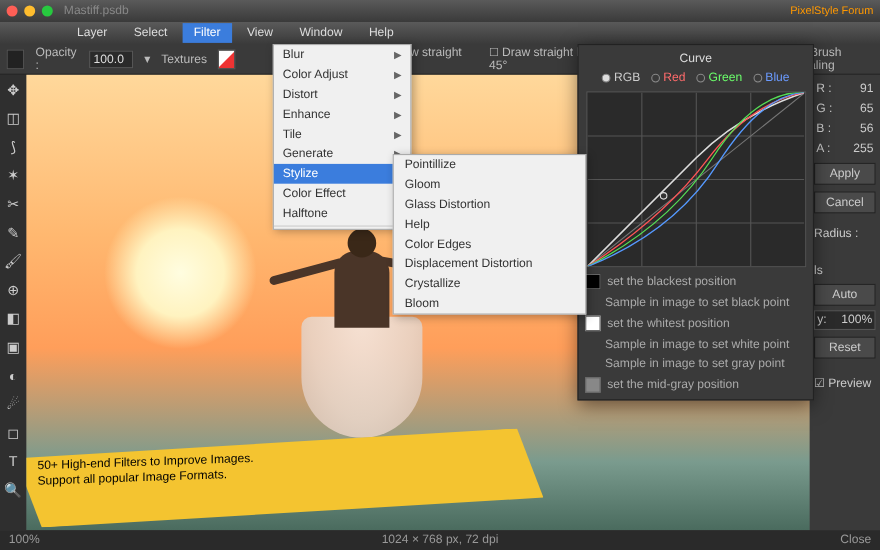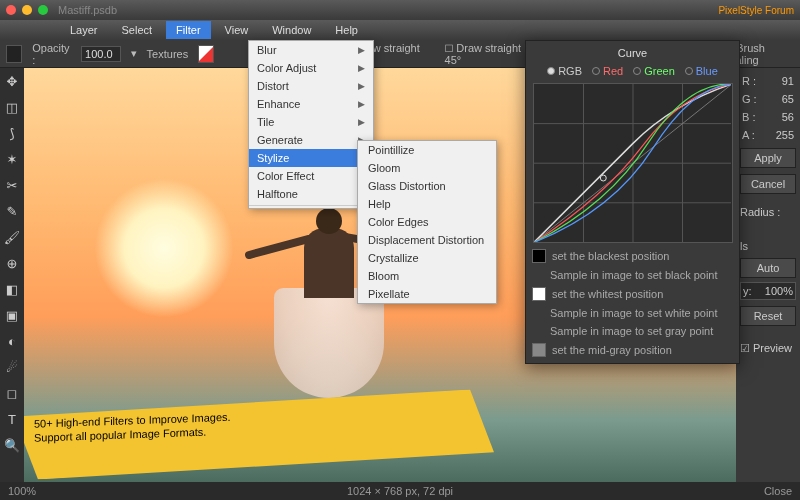--- a/index.html
+++ b/index.html
@@ -30,21 +30,21 @@
 .girl-arm-r{position:absolute;left:115px;top:40px;width:70px;height:8px;background:#4a3528;transform:rotate(10deg);border-radius:4px}
 .girl-skirt{position:absolute;left:50px;top:90px;width:110px;height:110px;background:radial-gradient(ellipse at top,#f5e8e0 0%,#e8d5c8 60%,#d8c0b0 100%);border-radius:10px 10px 60px 60px;opacity:.9}
 .banner{position:absolute;left:-10px;bottom:10px;width:480px;height:75px;background:#f4c430;transform:skewY(-2deg);padding:12px 20px;color:#000;font-size:17px;line-height:1.3;clip-path:polygon(0 15%,95% 0,100% 85%,5% 100%)}
 .dropdown{position:absolute;left:248px;top:40px;width:126px;background:#f0f0f0;border:1px solid #aaa;box-shadow:2px 2px 8px rgba(0,0,0,.3);z-index:100}
 .dropdown .item{padding:3px 8px;color:#333;display:flex;justify-content:space-between;align-items:center}
 .dropdown .item .arrow{font-size:9px;color:#666}
 .dropdown .item.hl{background:#3b7ddd;color:#fff}
 .dropdown .item.hl .arrow{color:#fff}
 .dropdown .sep{height:1px;background:#ccc;margin:2px 0}
 .dropdown .disabled{color:#aaa}
-.submenu{position:absolute;left:357px;top:140px;width:140px;background:#f0f0f0;border:1px solid #aaa;box-shadow:2px 2px 8px rgba(0,0,0,.3);z-index:101}
+.submenu{position:absolute;left:357px;top:140px;width:176px;background:#f0f0f0;border:1px solid #aaa;box-shadow:2px 2px 8px rgba(0,0,0,.3);z-index:101}
 .submenu .item{padding:3px 10px;color:#333}
 .curve-panel{position:absolute;right:60px;top:40px;width:215px;background:#3a3a3a;border:1px solid #222;box-shadow:0 4px 16px rgba(0,0,0,.5);z-index:90;padding:6px;color:#ccc}
 .curve-panel .ptitle{text-align:center;margin-bottom:6px;color:#ddd}
 .curve-panel .channels{display:flex;gap:10px;justify-content:center;font-size:10px;margin-bottom:6px}
 .curve-panel .channels span{display:flex;align-items:center;gap:3px}
 .curve-panel .rad{width:8px;height:8px;border-radius:50%;border:1px solid #888;display:inline-block}
 .curve-panel .rad.on{background:#ddd}
 .curve-panel .rlabel.r{color:#ff6b6b}.curve-panel .rlabel.g{color:#6bff6b}.curve-panel .rlabel.b{color:#6b9bff}
 .curve-graph{width:200px;height:160px;background:#2a2a2a;border:1px solid #555;position:relative;margin:0 auto}
 .curve-graph svg{position:absolute;inset:0}
@@ -205,21 +205,20 @@
 
 <div class="submenu">
   <div class="item">Pointillize</div>
   <div class="item">Gloom</div>
   <div class="item">Glass Distortion</div>
   <div class="item">Help</div>
   <div class="item">Color Edges</div>
   <div class="item">Displacement Distortion</div>
   <div class="item">Crystallize</div>
   <div class="item">Bloom</div>
-  <div class="item">Pixellate</div>
 </div>
 
 <div class="curve-panel">
   <div class="ptitle">Curve</div>
   <div class="channels">
     <span>
         <span class="rad on"></span>
         <span>RGB</span>
       </span>
     <span>

